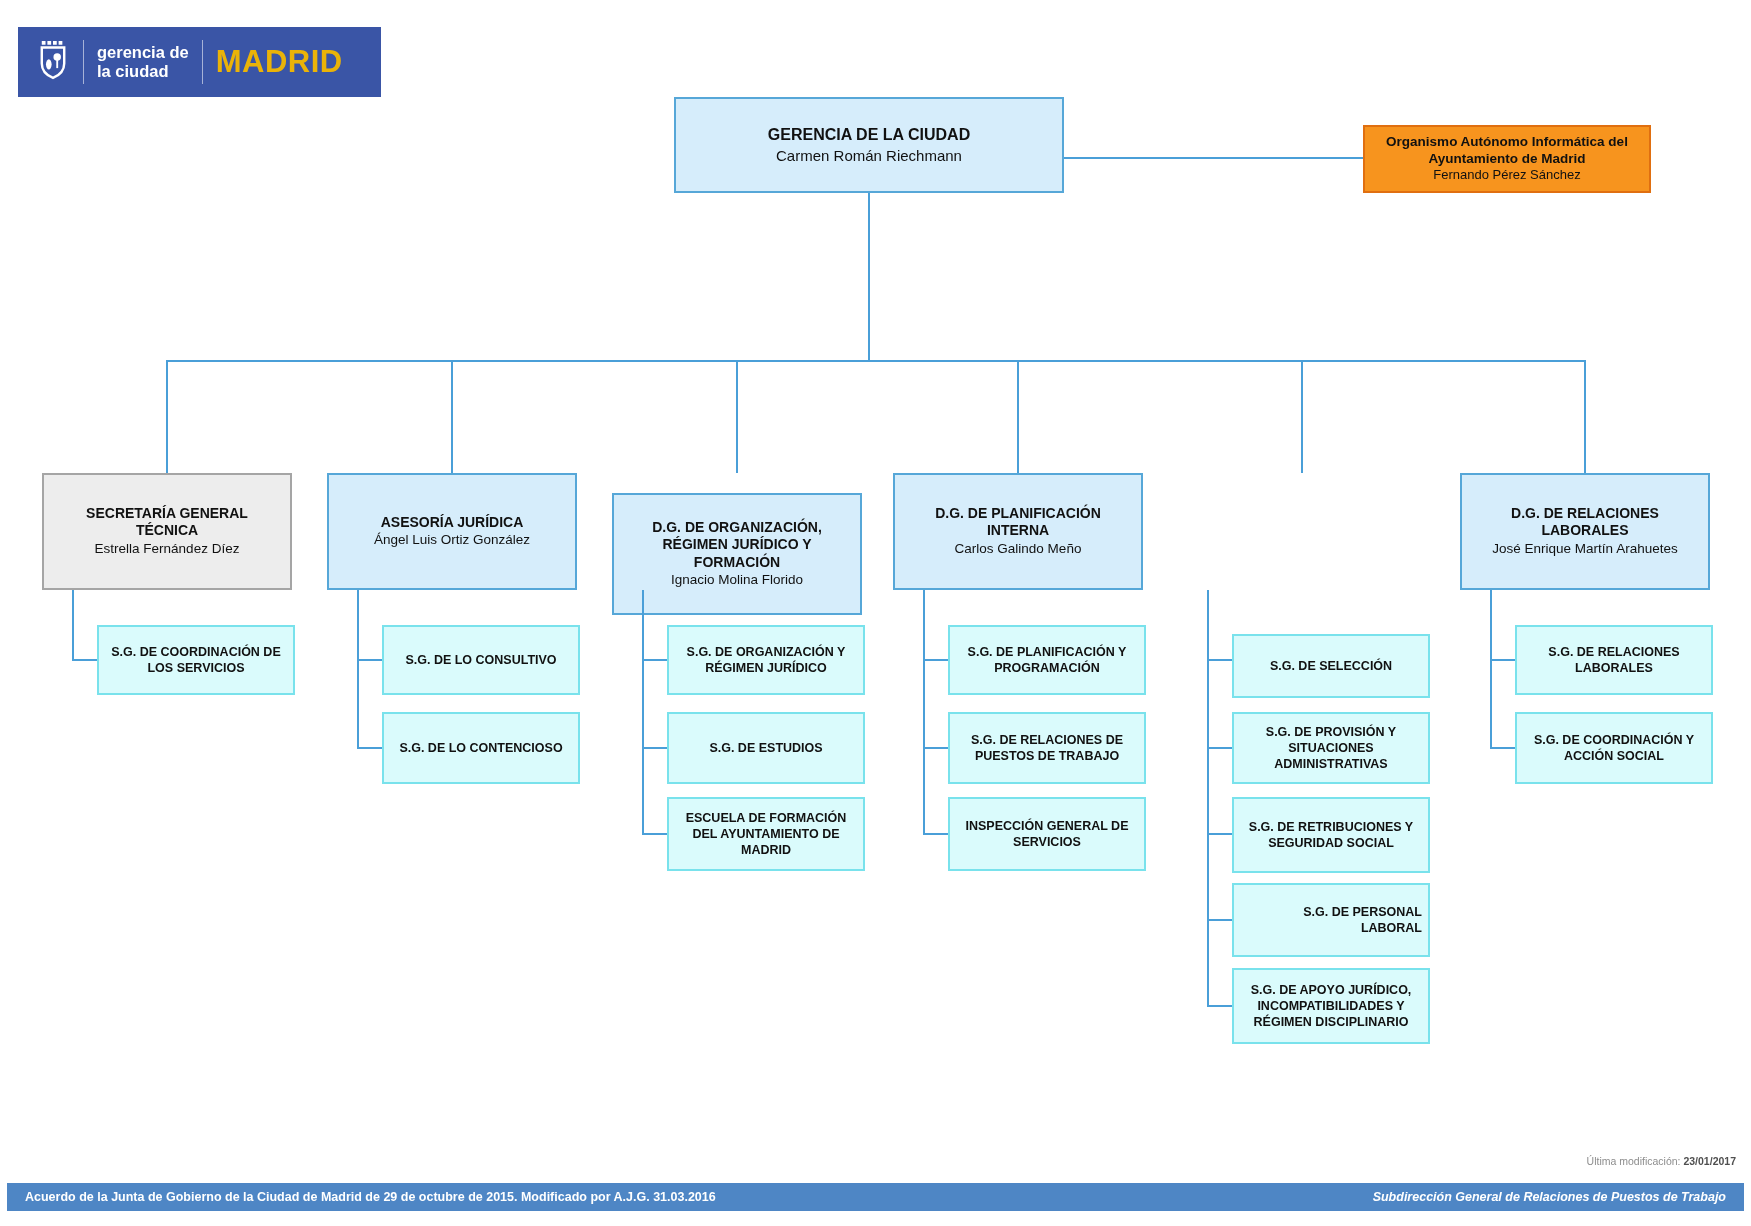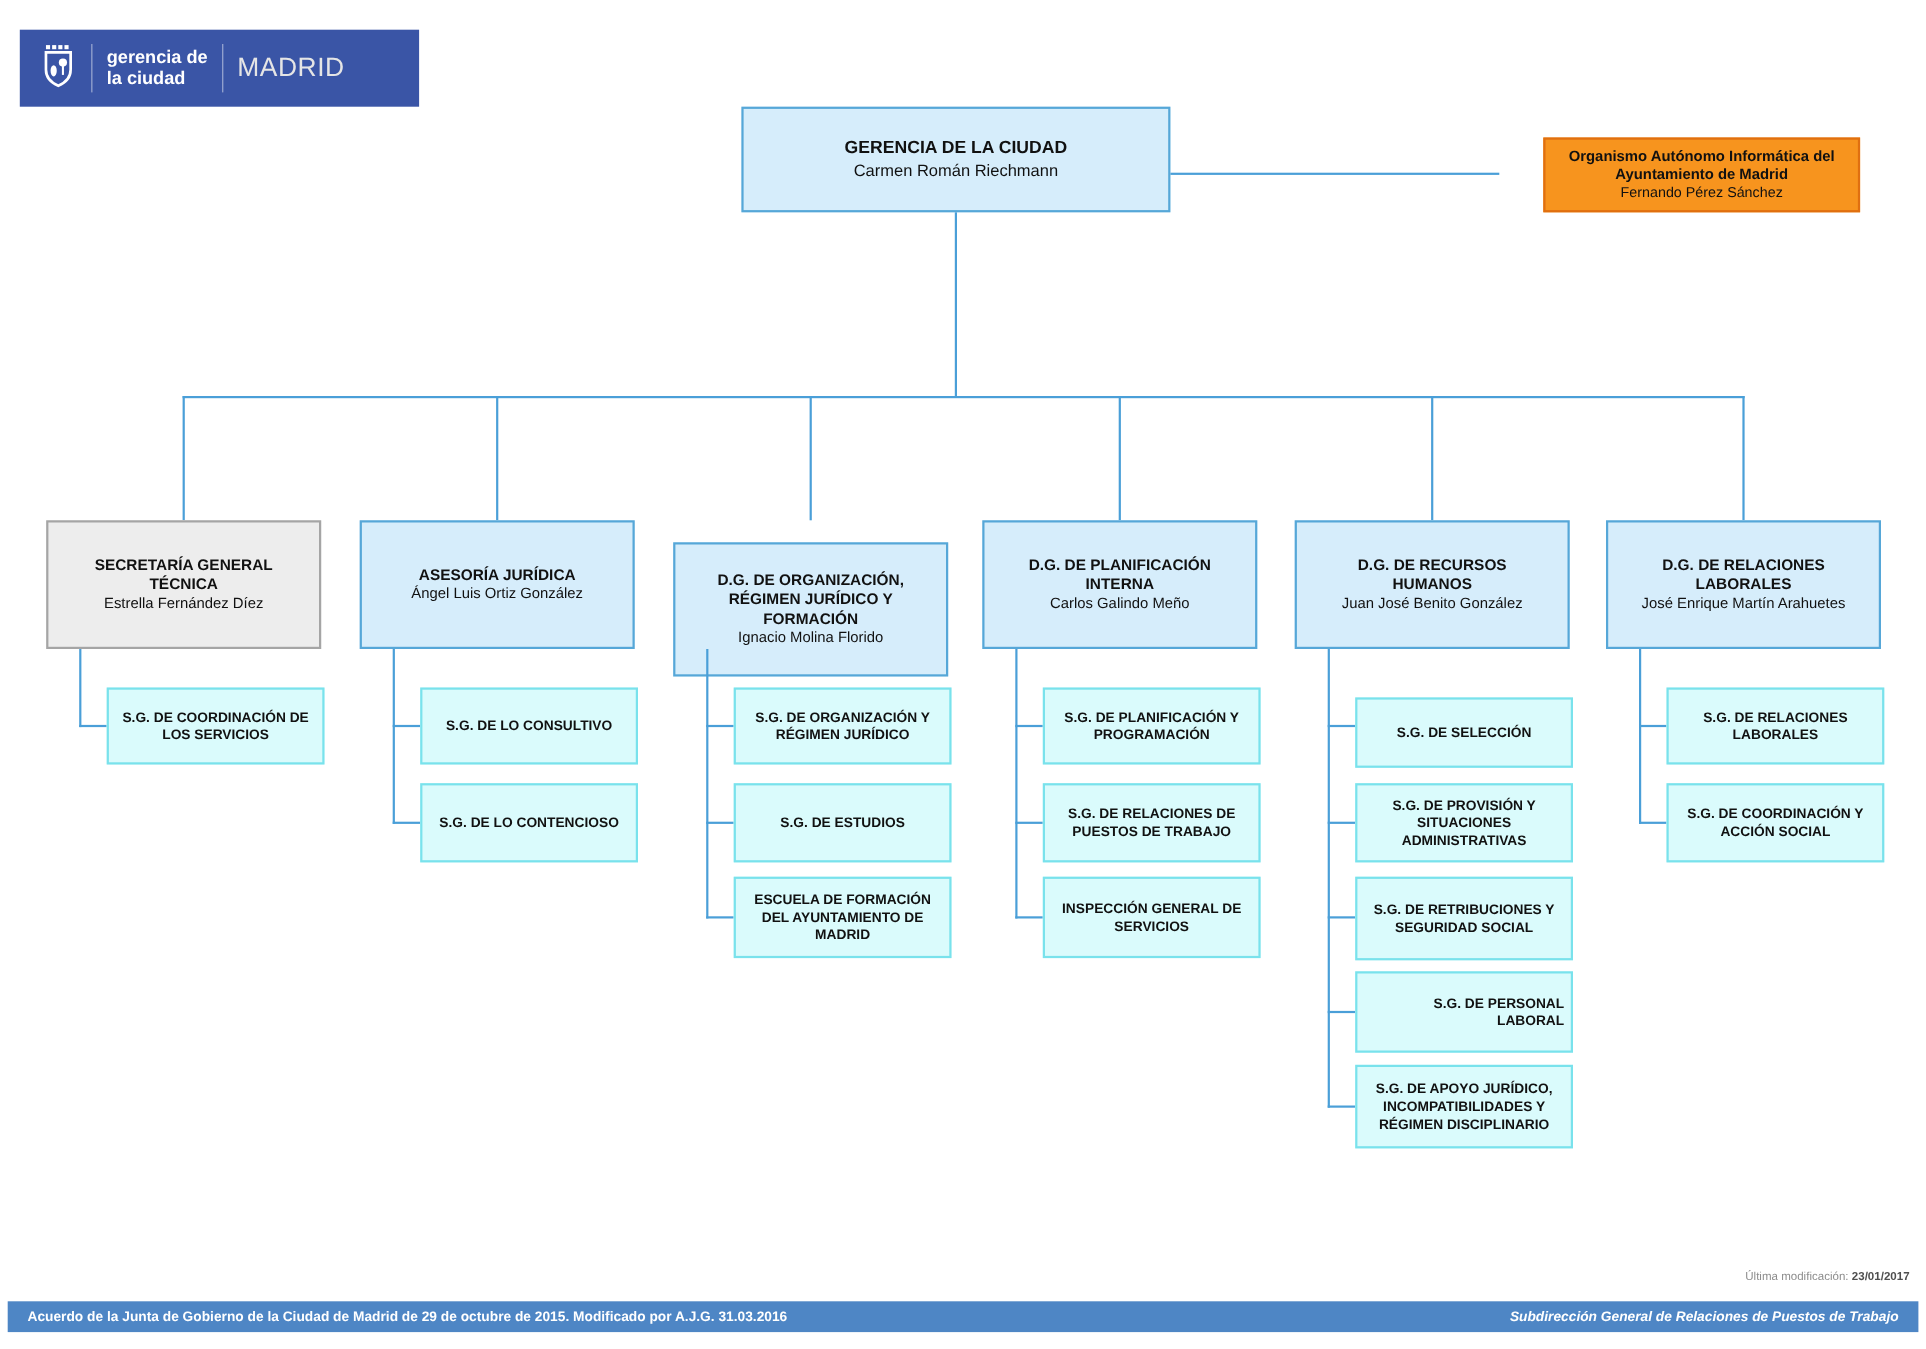--- a/index.html
+++ b/index.html
@@ -8,29 +8,29 @@
     font-family:"Liberation Sans","DejaVu Sans",sans-serif;color:#111;
   }
   
   .banner{
     position:absolute;left:18px;top:27px;width:363px;height:70px;
     background:var(--banner-blue,#3A55A6);display:flex;align-items:center;
   }
   .banner .crest{margin-left:18px;display:flex;align-items:center;}
   .banner .sep{width:1px;height:44px;background:rgba(255,255,255,.55);margin:0 13px;}
   .banner .orgname{color:#fff;font-weight:bold;font-size:16.5px;line-height:1.15;}
-  .banner .city{color:#e5e5e5;font-size:24px;letter-spacing:.5px;font-weight:normal;}
+  .banner .city{color:#eab308;font-size:31px;letter-spacing:.5px;font-weight:bold;}
   
   .box{
     position:absolute;box-sizing:border-box;display:flex;flex-direction:column;
     align-items:center;justify-content:center;text-align:center;
   }
   .node-blue{background:var(--node-blue-fill,#D6EDFB);border:2px solid var(--node-blue-border,#56A7D8);}
   .node-gray{background:var(--node-gray-fill,#EDEDED);border:2px solid var(--node-gray-border,#A5A5A5);}
-  .node-orange{background:var(--orange-fill,#F7941E);border:2px solid var(--orange-border,#E06F10);margin-left:40px;}
+  .node-orange{background:var(--orange-fill,#F7941E);border:2px solid var(--orange-border,#E06F10);}
   .unit{
     background:var(--unit-cyan-fill,#DAFBFC);border:2px solid var(--unit-cyan-border,#79E2EC);
     font-weight:bold;font-size:12.5px;line-height:1.28;padding:2px 6px;
   }
   .root-title{font-weight:bold;font-size:16px;line-height:1.3;}
   .root-person{font-size:15px;line-height:1.3;}
   .div-title{font-weight:bold;font-size:14px;line-height:1.25;padding:0 22px;}
   .div-person{font-size:13.5px;line-height:1.35;padding:0 8px;}
   .oa-title{font-weight:bold;font-size:13.5px;line-height:1.25;padding:0 4px;}
   .oa-person{font-size:13px;line-height:1.3;}
@@ -107,24 +107,20 @@
     <div class="div-person">Ángel Luis Ortiz González</div>
   </div>
   <div class="box node-blue" style="left:612px;top:473px;width:250px;height:122px;margin-top:20px;">
     <div class="div-title">D.G. DE ORGANIZACIÓN, RÉGIMEN JURÍDICO Y FORMACIÓN</div>
     <div class="div-person">Ignacio Molina Florido</div>
   </div>
   <div class="box node-blue" style="left:893px;top:473px;width:250px;height:117px;">
     <div class="div-title">D.G. DE PLANIFICACIÓN INTERNA</div>
     <div class="div-person">Carlos Galindo Meño</div>
   </div>
-  <div class="box node-blue" style="left:1177px;top:473px;width:250px;height:117px;">
-    <div class="div-title">D.G. DE RECURSOS HUMANOS</div>
-    <div class="div-person">Juan José Benito González</div>
-  </div>
   <div class="box node-blue" style="left:1460px;top:473px;width:250px;height:117px;">
     <div class="div-title">D.G. DE RELACIONES LABORALES</div>
     <div class="div-person">José Enrique Martín Arahuetes</div>
   </div>
 
   <div class="v-line" style="left:72px;top:590px;height:71px;"></div>
   <div class="h-line" style="left:72px;top:659px;width:25px;"></div>
 
   <div class="v-line" style="left:357px;top:590px;height:159px;"></div>
   <div class="h-line" style="left:357px;top:659px;width:25px;"></div>

